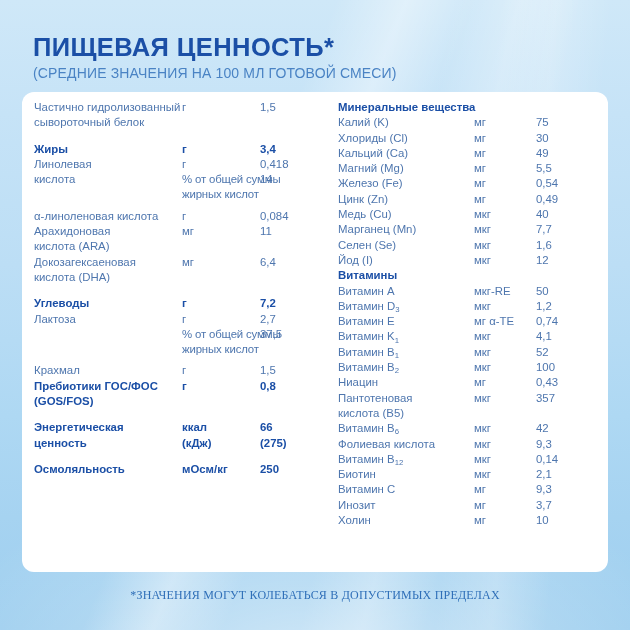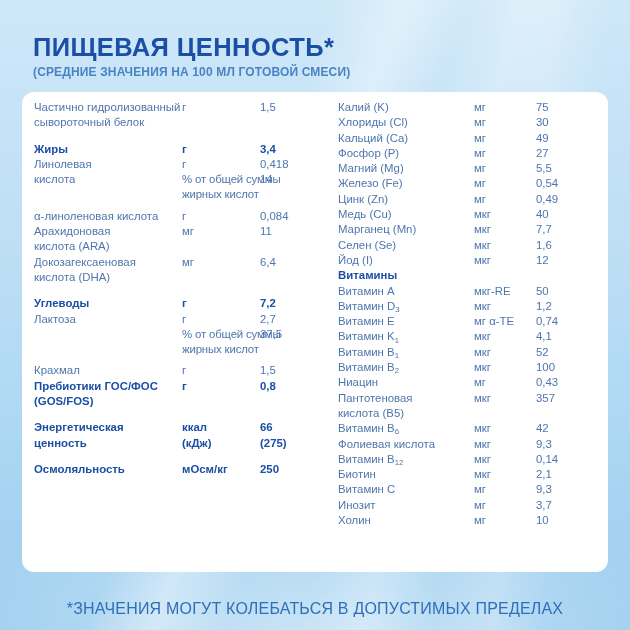--- a/index.html
+++ b/index.html
@@ -56,25 +56,24 @@
   .title {
     margin: 0;
     font-size: 25.5px;
     font-weight: bold;
     letter-spacing: 0.4px;
     color: #1b4fa6;
     line-height: 1.05;
   }
   .subtitle {
     margin: 5px 0 0 0;
-    font-size: 12px;
+    font-size: 14px;
     letter-spacing: 0.15px;
     color: #4a83c4;
     line-height: 1.1;
-    font-weight: bold;
   }
 
   
   #card {
     position: absolute;
     left: 22px;
     top: 92px;
     width: 586px;
     height: 480px;
     background: #ffffff;
@@ -149,25 +148,26 @@
   }
 
   #footer {
     position: absolute;
     left: 0;
     right: 0;
     top: 588px;
     text-align: center;
   }
   .footer-text {
-    margin: 12px;
-    font-size: 16px;
+    margin: 0;
+    font-size: 12px;
     letter-spacing: 0.2px;
     color: #2f6fb8;
     white-space: nowrap;
+    font-family: Liberation Serif, serif;
   }
 </style>
 </head>
 <body>
 
 <div id="page">
   <div id="bg-streaks"></div>
   <div id="bg-bottom-glow"></div>
 
   <div id="header">
@@ -311,39 +311,39 @@
       </table>
     </div>
     <div class="col col-right">
       <table class="nutri">
         <colgroup>
           <col class="c-name">
             <col class="c-unit">
             <col class="c-value">
         </colgroup>
         <tbody id="right-body">
+            <tr class="section">
+              <td>Минеральные вещества</td>
+              <td></td>
+              <td></td>
+            </tr>
             <tr class="">
               <td>Калий (K)</td>
               <td>мг</td>
               <td>75</td>
             </tr>
             <tr class="">
               <td>Хлориды (Cl)</td>
               <td>мг</td>
               <td>30</td>
             </tr>
             <tr class="">
               <td>Кальций (Ca)</td>
               <td>мг</td>
               <td>49</td>
-            </tr>
-            <tr class="">
-              <td>Фосфор (P)</td>
-              <td>мг</td>
-              <td>27</td>
             </tr>
             <tr class="">
               <td>Магний (Mg)</td>
               <td>мг</td>
               <td>5,5</td>
             </tr>
             <tr class="">
               <td>Железо (Fe)</td>
               <td>мг</td>
               <td>0,54</td>

